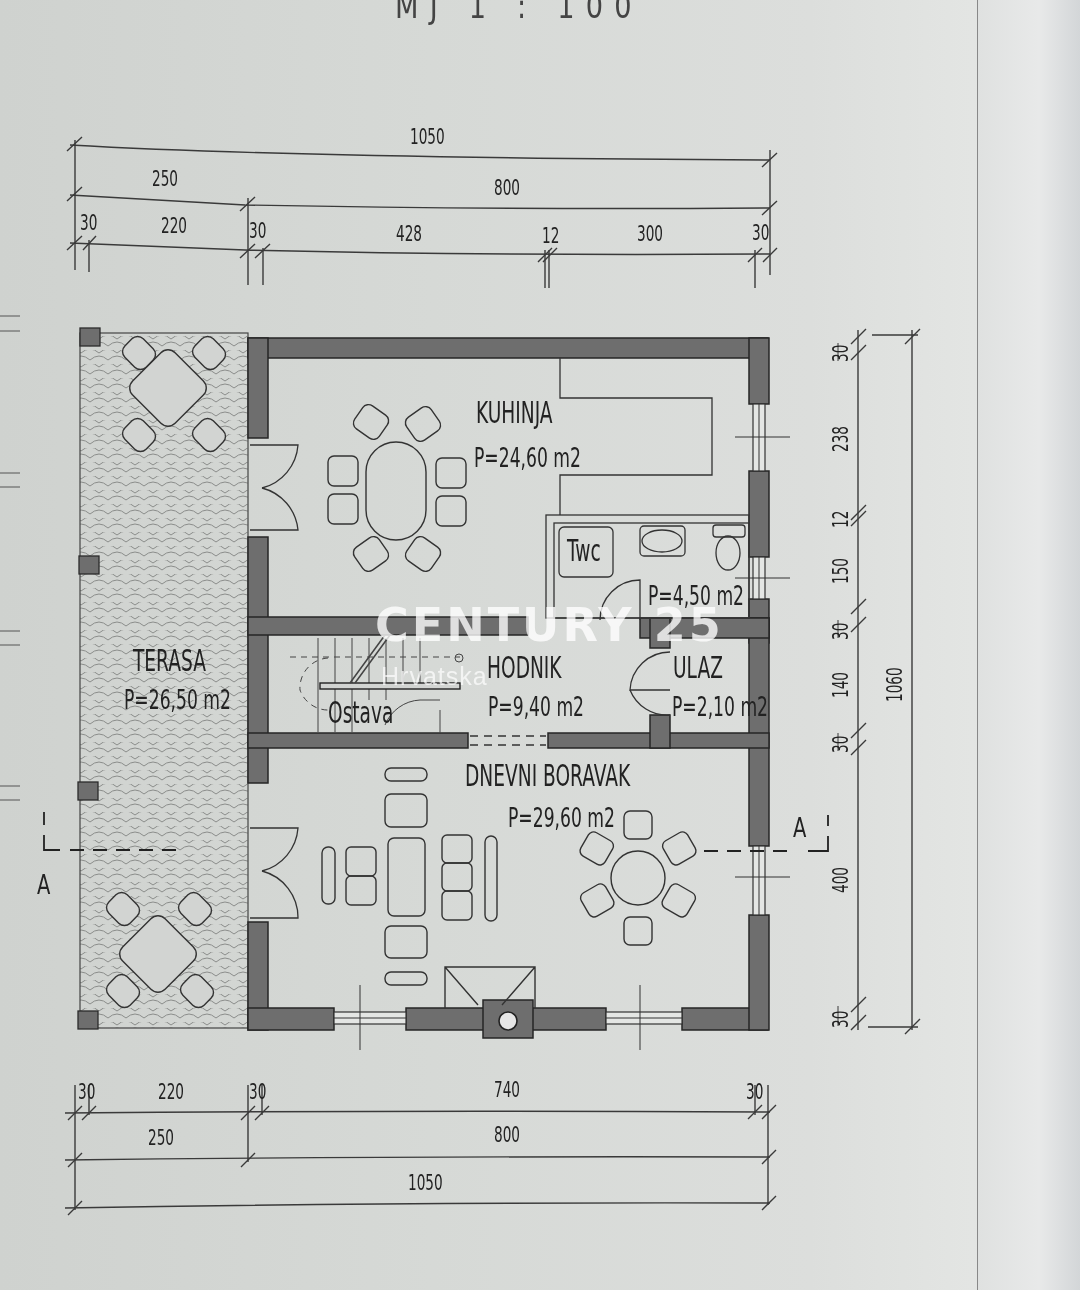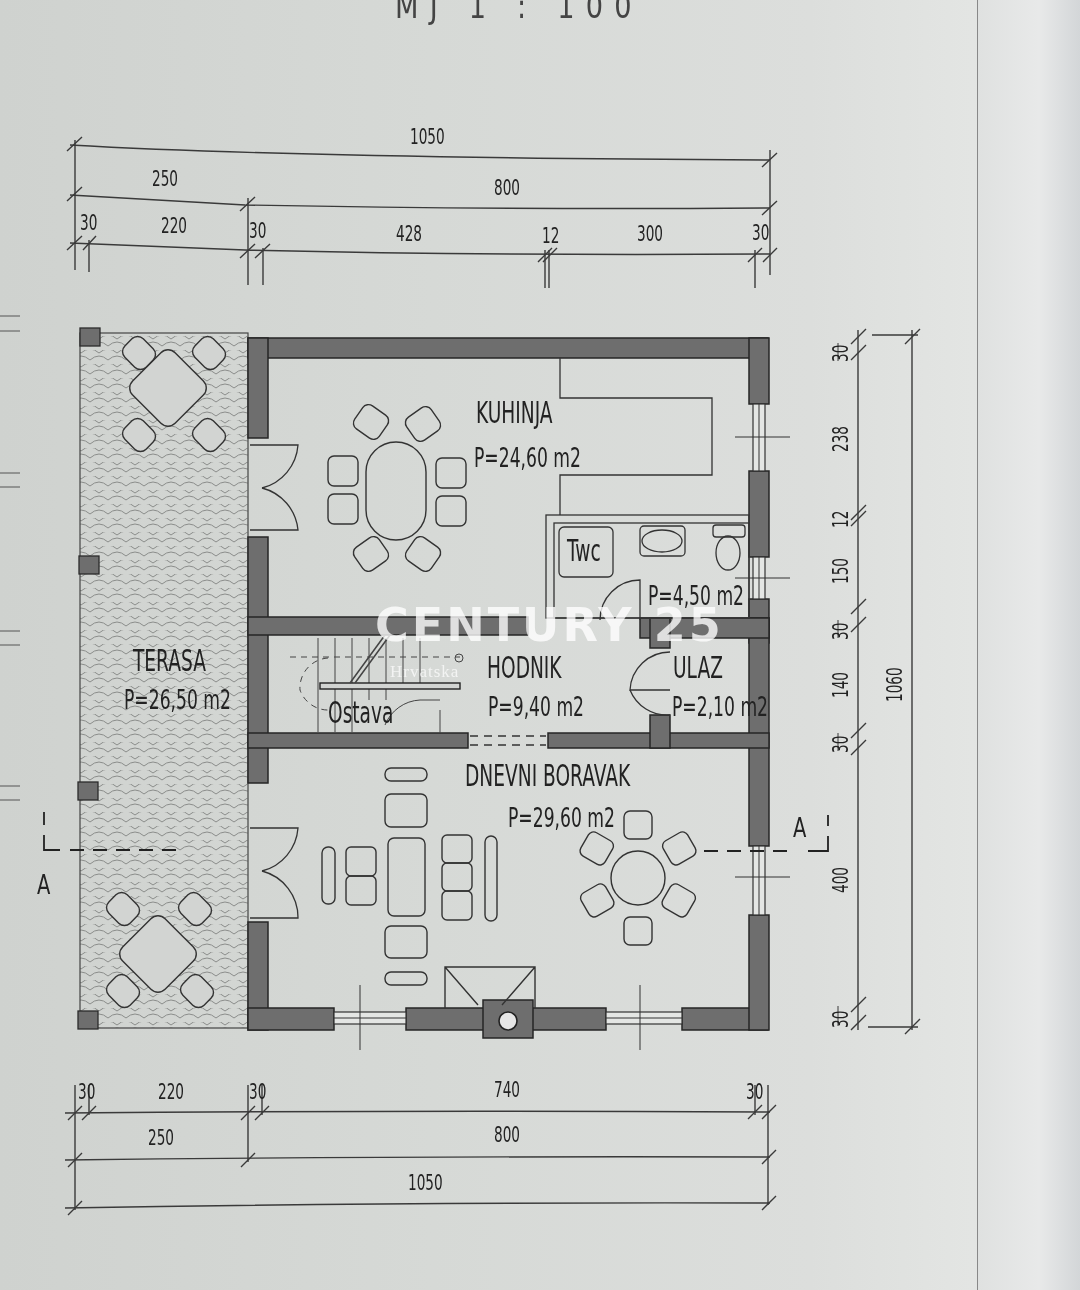--- a/index.html
+++ b/index.html
@@ -13,22 +13,22 @@
   .dim { font-size:22px; transform:scaleX(0.62); }
   .room { font-size:30px; transform:scaleX(0.62); }
   .area { font-size:26px; transform:scaleX(0.66); }
   .vert { transform: rotate(-90deg) scaleX(0.62); transform-origin:left top; }
   svg { position:absolute; left:0; top:0; }
   .paper-edge { position:absolute; left:977px; top:0; width:1px; height:1290px; background:#888; }
   .fold { position:absolute; right:0; top:0; width:103px; height:1290px;
           background: linear-gradient(90deg, #dfe1e0 0%, #e8e9e9 60%, #d3d6d8 100%); }
   .watermark { position:absolute; left:375px; top:598px; font-family:"DejaVu Sans", sans-serif; font-weight:bold;
                font-size:46px; color:rgba(255,255,255,0.78); letter-spacing:3px; }
-  .watermark-sub { position:absolute; left:390px; top:662px; font-family:Liberation Serif, serif;
-               font-size:17px; color:rgba(255,255,255,0.7); letter-spacing:1px; }
+  .watermark-sub { position:absolute; left:381px; top:662px; font-family:Liberation Sans, sans-serif;
+               font-size:25px; color:rgba(255,255,255,0.7); letter-spacing:1px; }
 </style>
 </head>
 <body>
 
 <div class="fold"></div>
 <div class="paper-edge"></div>
 
 <div class="txt" style="left:395px; top:-14px; font-size:34px; transform:scaleX(0.8); letter-spacing:14px; color:#444;">MJ 1 : 100</div>
 
 <svg width="1080" height="1290">

